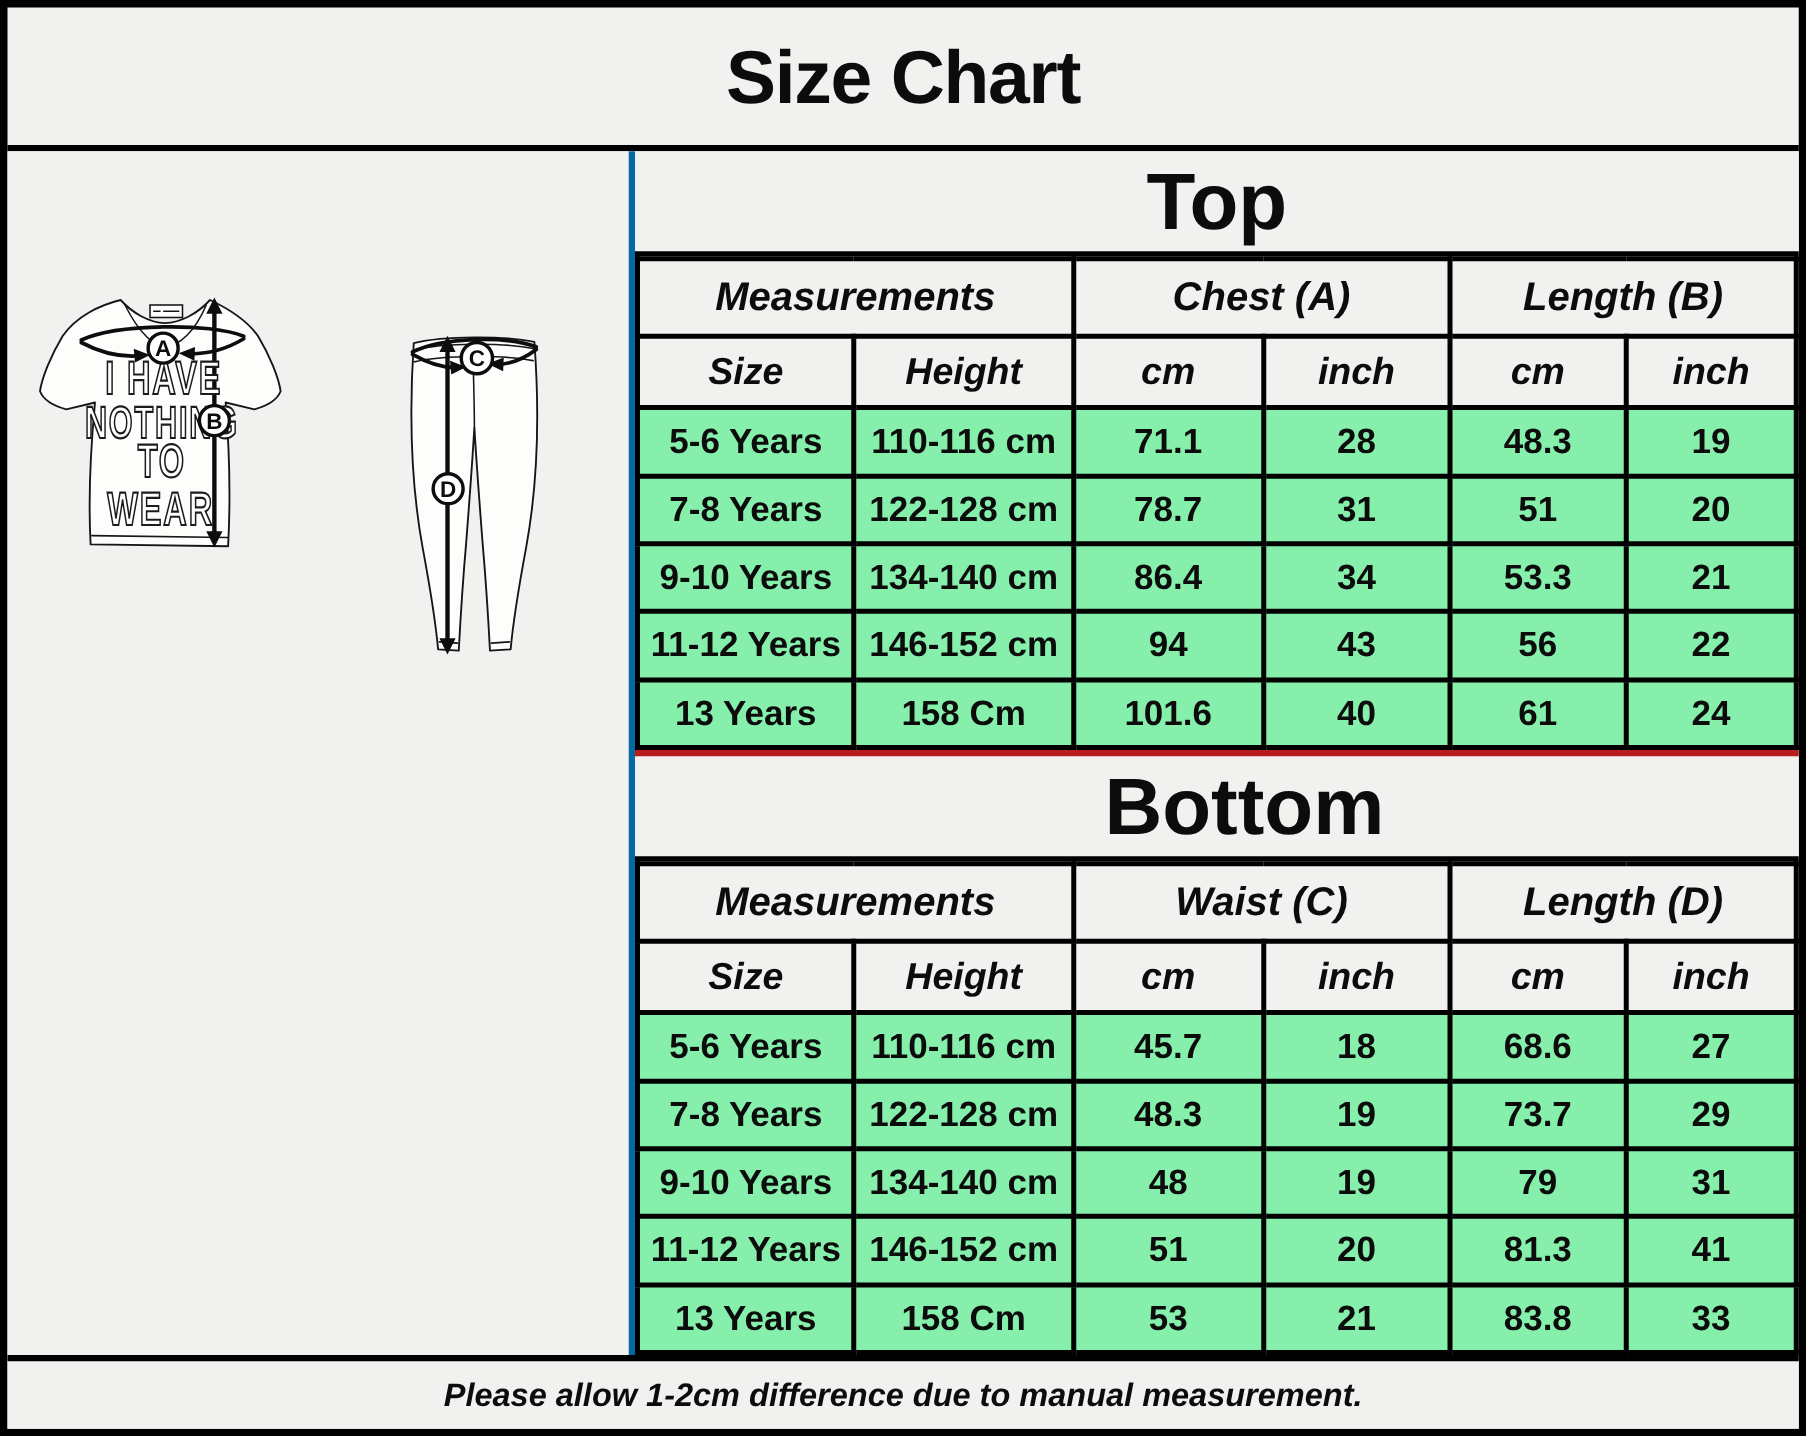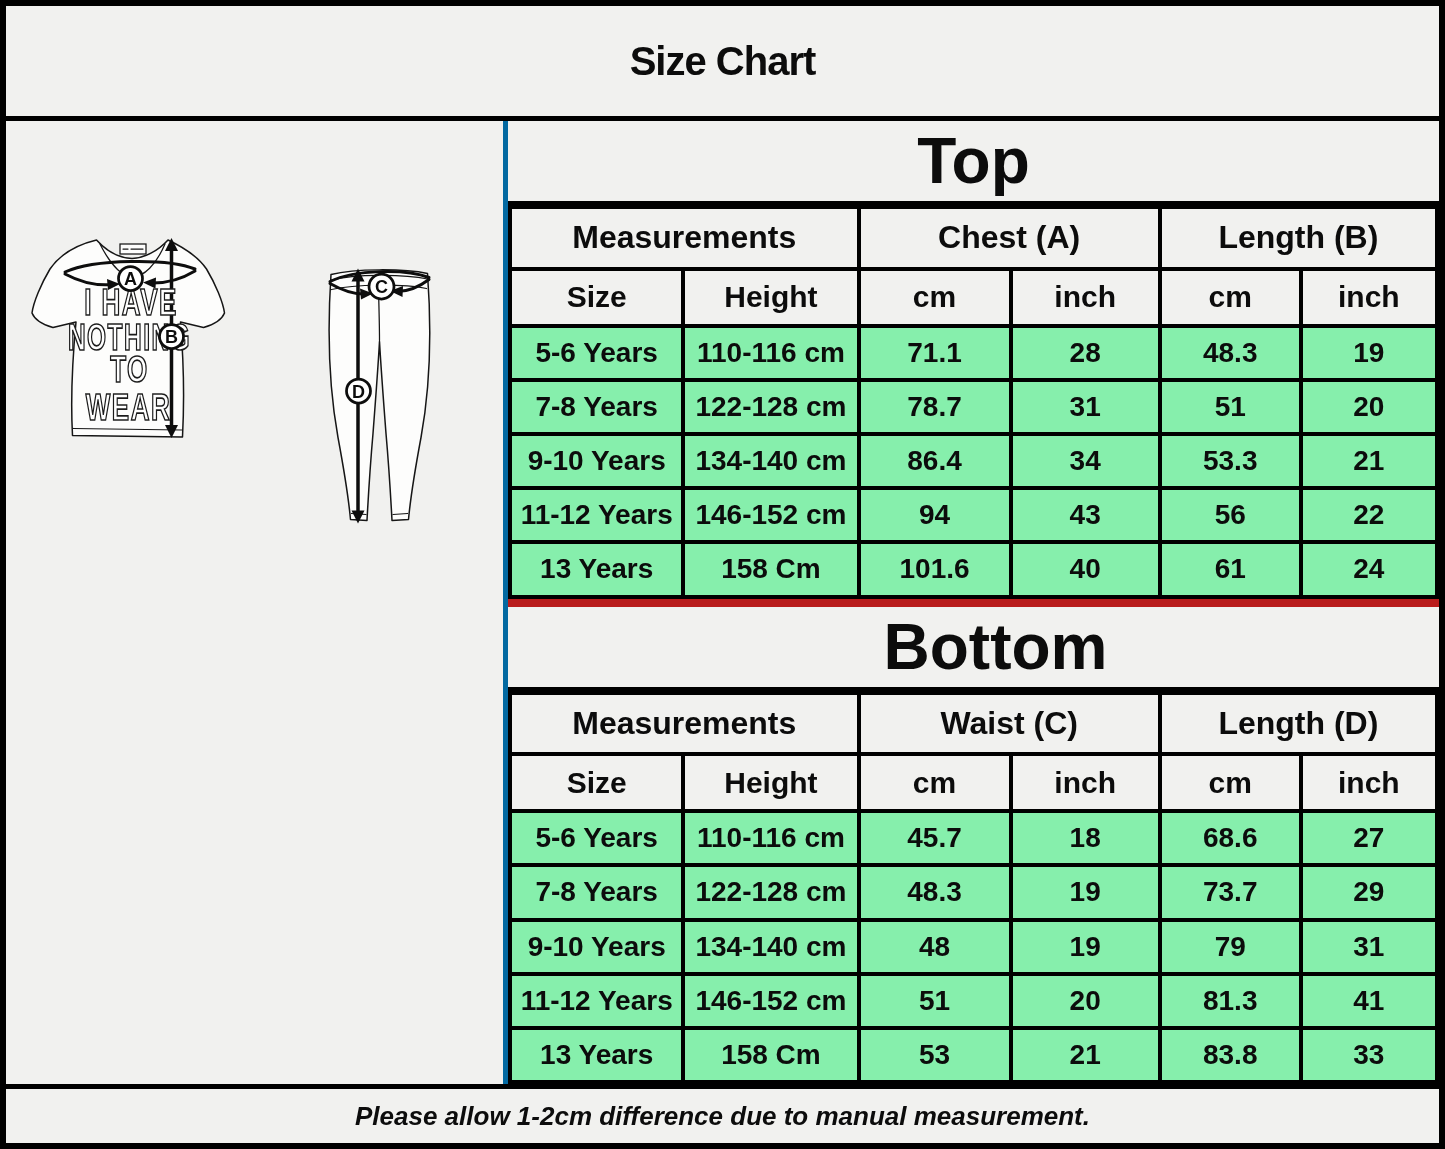--- a/index.html
+++ b/index.html
@@ -10,42 +10,42 @@
   }
   .frame{
     position:absolute;inset:0;box-sizing:border-box;
     border:6px solid #000;background:#f1f1ef;
     display:flex;flex-direction:column;
   }
   .title-bar{
     height:110px;flex:0 0 auto;border-bottom:5px solid #000;
     display:flex;align-items:center;justify-content:center;
   }
-  .title-bar .t{font-size:40px;letter-spacing:-1px;}
+  .title-bar .t{font-size:60px;letter-spacing:-1px;}
   .content{flex:1 1 auto;display:flex;min-height:0;}
   .left-panel{
     width:497px;flex:0 0 auto;border-right:5px solid #0369a1;
     display:flex;flex-direction:row;background:#f1f1ef;min-height:0;
   }
   .left-panel svg{display:block;}
   .right-panel{flex:1 1 auto;display:flex;flex-direction:column;min-width:0;min-height:0;}
   .section-header{
     flex:0 0 auto;height:80px;border-bottom:4px solid #000;
     display:flex;align-items:center;justify-content:center;background:#f1f1ef;
   }
   .section-header + table{border-top:0;}
   .section-header .t{font-size:64px;}
-  .bottom-hdr{border-top:8px solid #b91c1c;padding-left:44px;}
+  .bottom-hdr{border-top:5px solid #b91c1c;padding-left:44px;}
   table.size-table{
     flex:1 1 0;width:100%;border-collapse:collapse;table-layout:fixed;min-height:0;
   }
   table.size-table th, table.size-table td{
     border:4px solid #000;text-align:center;vertical-align:middle;padding:0;
   }
-  table.size-table th{background:#f1f1ef;}
+  table.size-table th{background:#f1f1ef;font-style:italic;}
   table.size-table td{background:#86efac;}
   .gh{font-size:32px;}
   .ch{font-size:30px;}
   td{font-size:28px;font-weight:bold;}
   .footer-bar{
     flex:0 0 auto;height:54px;border-top:5px solid #000;background:#f1f1ef;
     display:flex;align-items:center;justify-content:center;font-style:italic;
   }
   .footer-bar .t{font-size:26px;}
   

